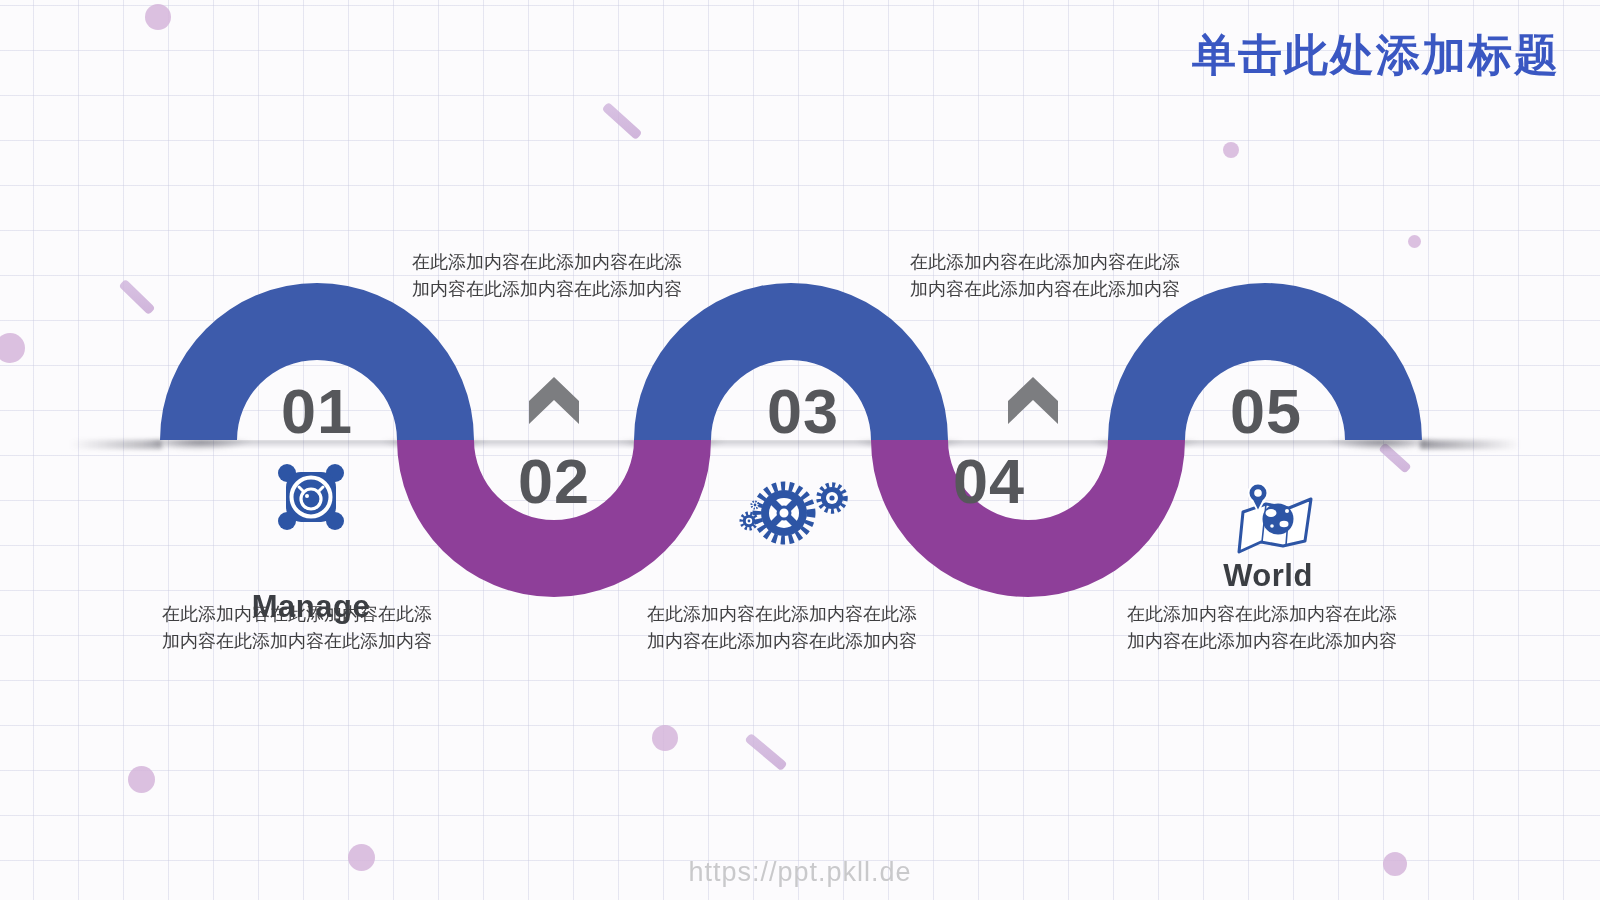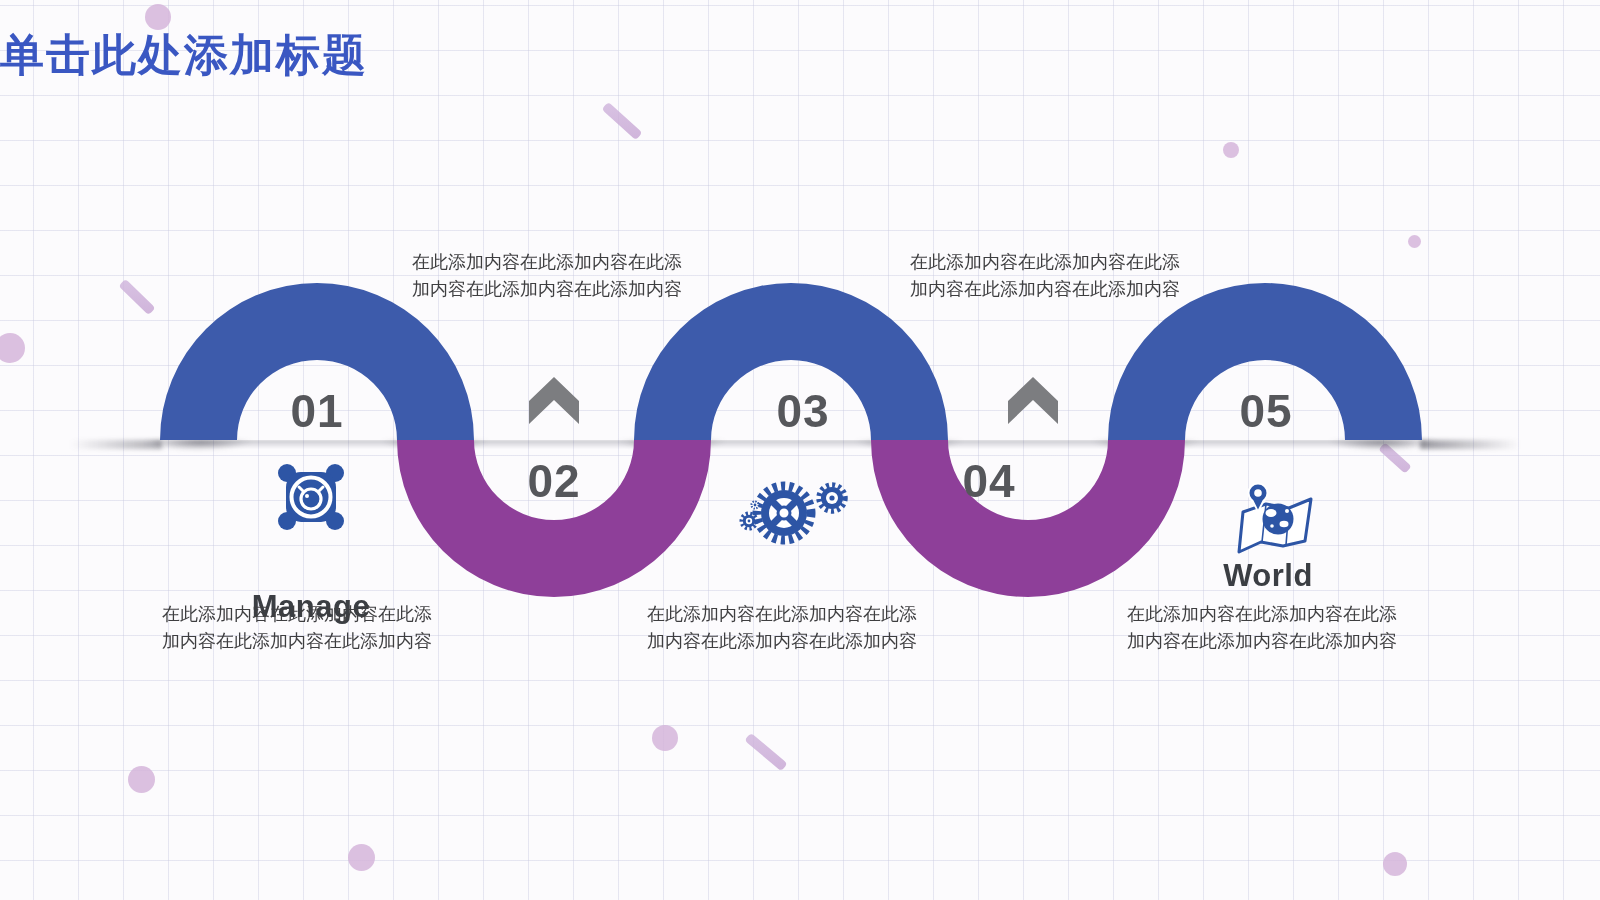--- a/index.html
+++ b/index.html
@@ -8,21 +8,21 @@
     font-family:"Liberation Sans","DejaVu Sans",sans-serif;
     background-color:var(--background,#fcfbfd);
     background-image:
       linear-gradient(to right, var(--grid-line,rgba(203,203,226,.45)) 1px, transparent 1px),
       linear-gradient(to bottom, var(--grid-line,rgba(203,203,226,.45)) 1px, transparent 1px);
     background-size:45px 45px;
     background-position:33px 5px;
   }
   .title{
     position:absolute;left:0;top:26px;width:1560px;margin:0;
-    text-align:left;font-size:44px;font-weight:700;letter-spacing:2px;
+    text-align:right;font-size:44px;font-weight:700;letter-spacing:2px;
     color:var(--title-blue,#3a57c2);
   }
   .deco-dot{position:absolute;border-radius:50%;background:var(--confetti-pink,#d5b5db);opacity:.85;}
   .deco-line{position:absolute;height:10px;border-radius:4px;
     background:linear-gradient(135deg,var(--confetti-lavender,#cfb4dc),#c5a3d2);opacity:.8;}
   .shadow-main{
     position:absolute;left:150px;top:440px;width:1280px;height:9px;
     background:linear-gradient(to bottom,rgba(90,90,105,.30),rgba(90,90,105,0));
     filter:blur(1px);
     -webkit-mask-image:linear-gradient(to right,transparent,#000 4%,#000 96%,transparent);
@@ -39,21 +39,21 @@
     filter:blur(2px);
   }
   .shadow-tail-left{
     position:absolute;left:70px;top:440px;width:92px;height:9px;
     background:linear-gradient(to left,rgba(60,60,72,.4),rgba(60,60,72,0));
     filter:blur(2px);
   }
   .wave{position:absolute;left:0;top:0;width:1600px;height:900px;}
   .step-number{
     position:absolute;transform:translate(-50%,-50%);
-    font-size:46px;font-weight:700;color:var(--number-gray,#56575b);letter-spacing:1px;
+    font-size:63px;font-weight:700;color:var(--number-gray,#56575b);letter-spacing:1px;
   }
   .step-label{
     position:absolute;transform:translate(-50%,-50%);
     font-size:31px;font-weight:700;color:var(--label-dark,#3b3e43);letter-spacing:.5px;
   }
   .step-text{
     position:absolute;transform:translateX(-50%);
     width:370px;text-align:center;white-space:pre-line;
     font-size:18px;line-height:27px;color:var(--body-text,#3e3e40);
   }
@@ -172,13 +172,14 @@
   <div class="step-label" style="left:311px;top:607px">Manage</div>
   <div class="step-label" style="left:1268px;top:576px">World</div>
 
   <div class="step-text" style="left:297px;top:601px">在此添加内容在此添加内容在此添
 加内容在此添加内容在此添加内容</div>
   <div class="step-text" style="left:782px;top:601px">在此添加内容在此添加内容在此添
 加内容在此添加内容在此添加内容</div>
   <div class="step-text" style="left:1262px;top:601px">在此添加内容在此添加内容在此添
 加内容在此添加内容在此添加内容</div>
 
+  <div class="watermark">https://ppt.pkll.de</div>
 </div>
 
 </body></html>

